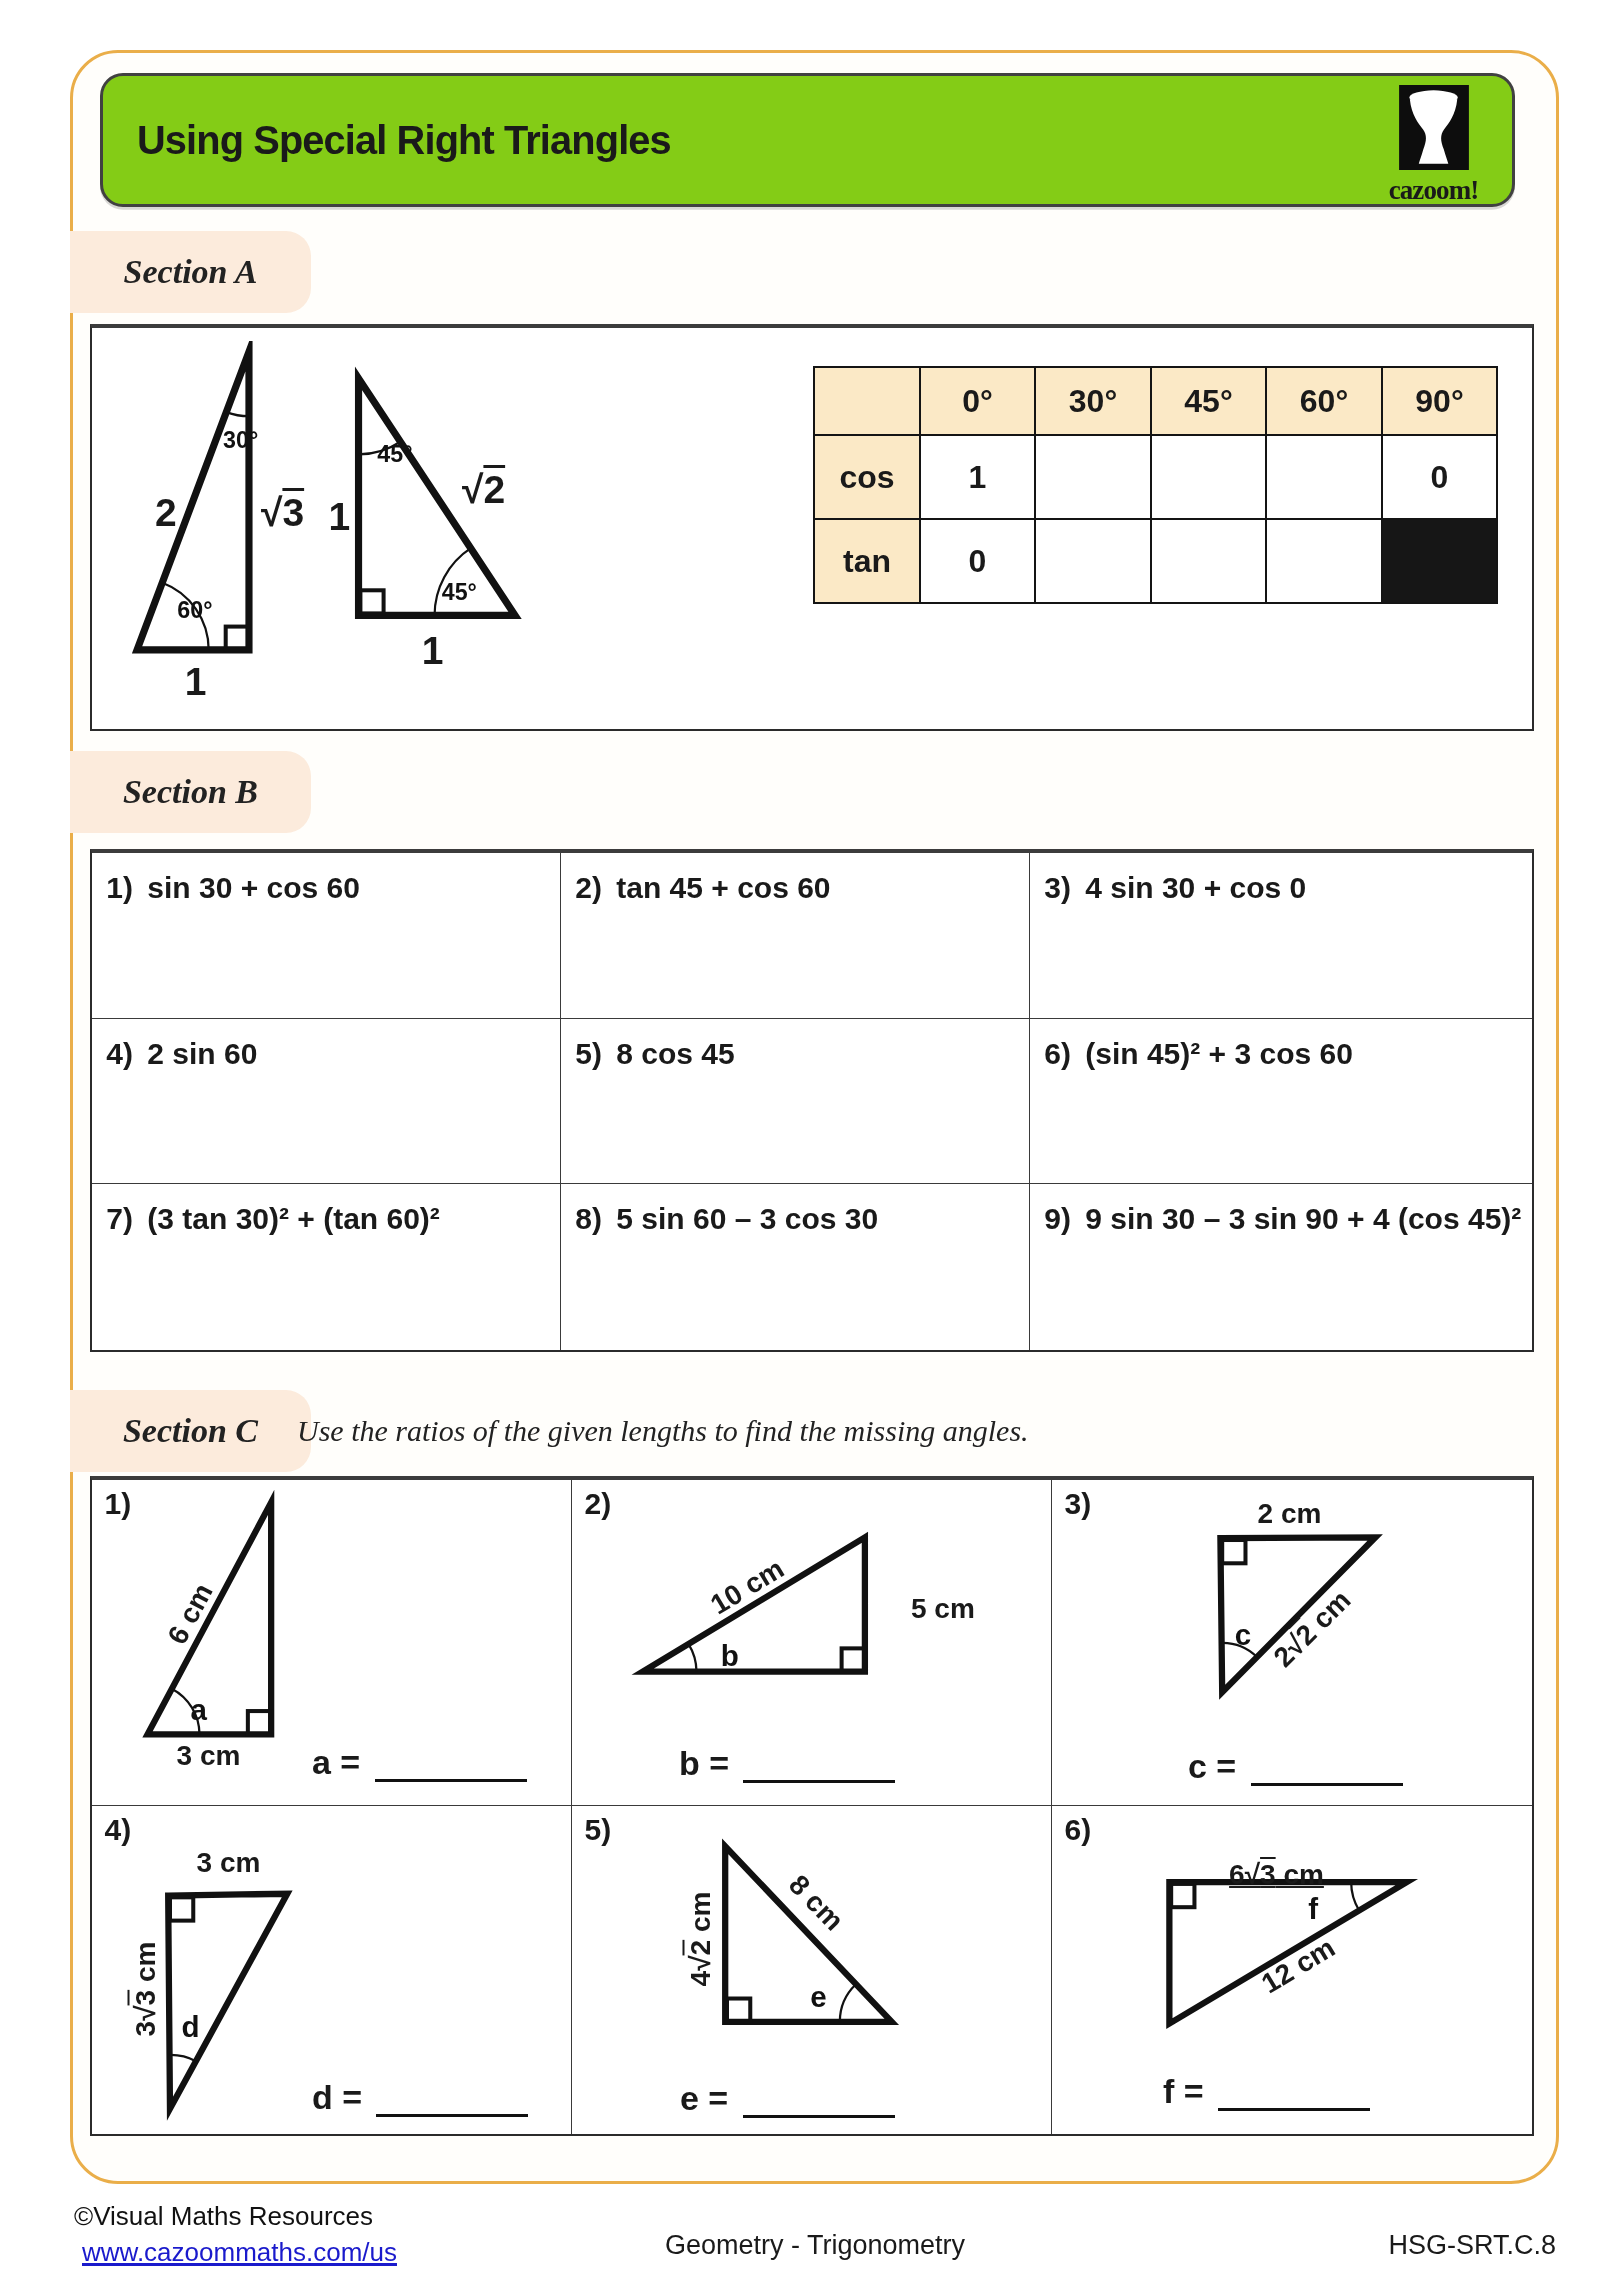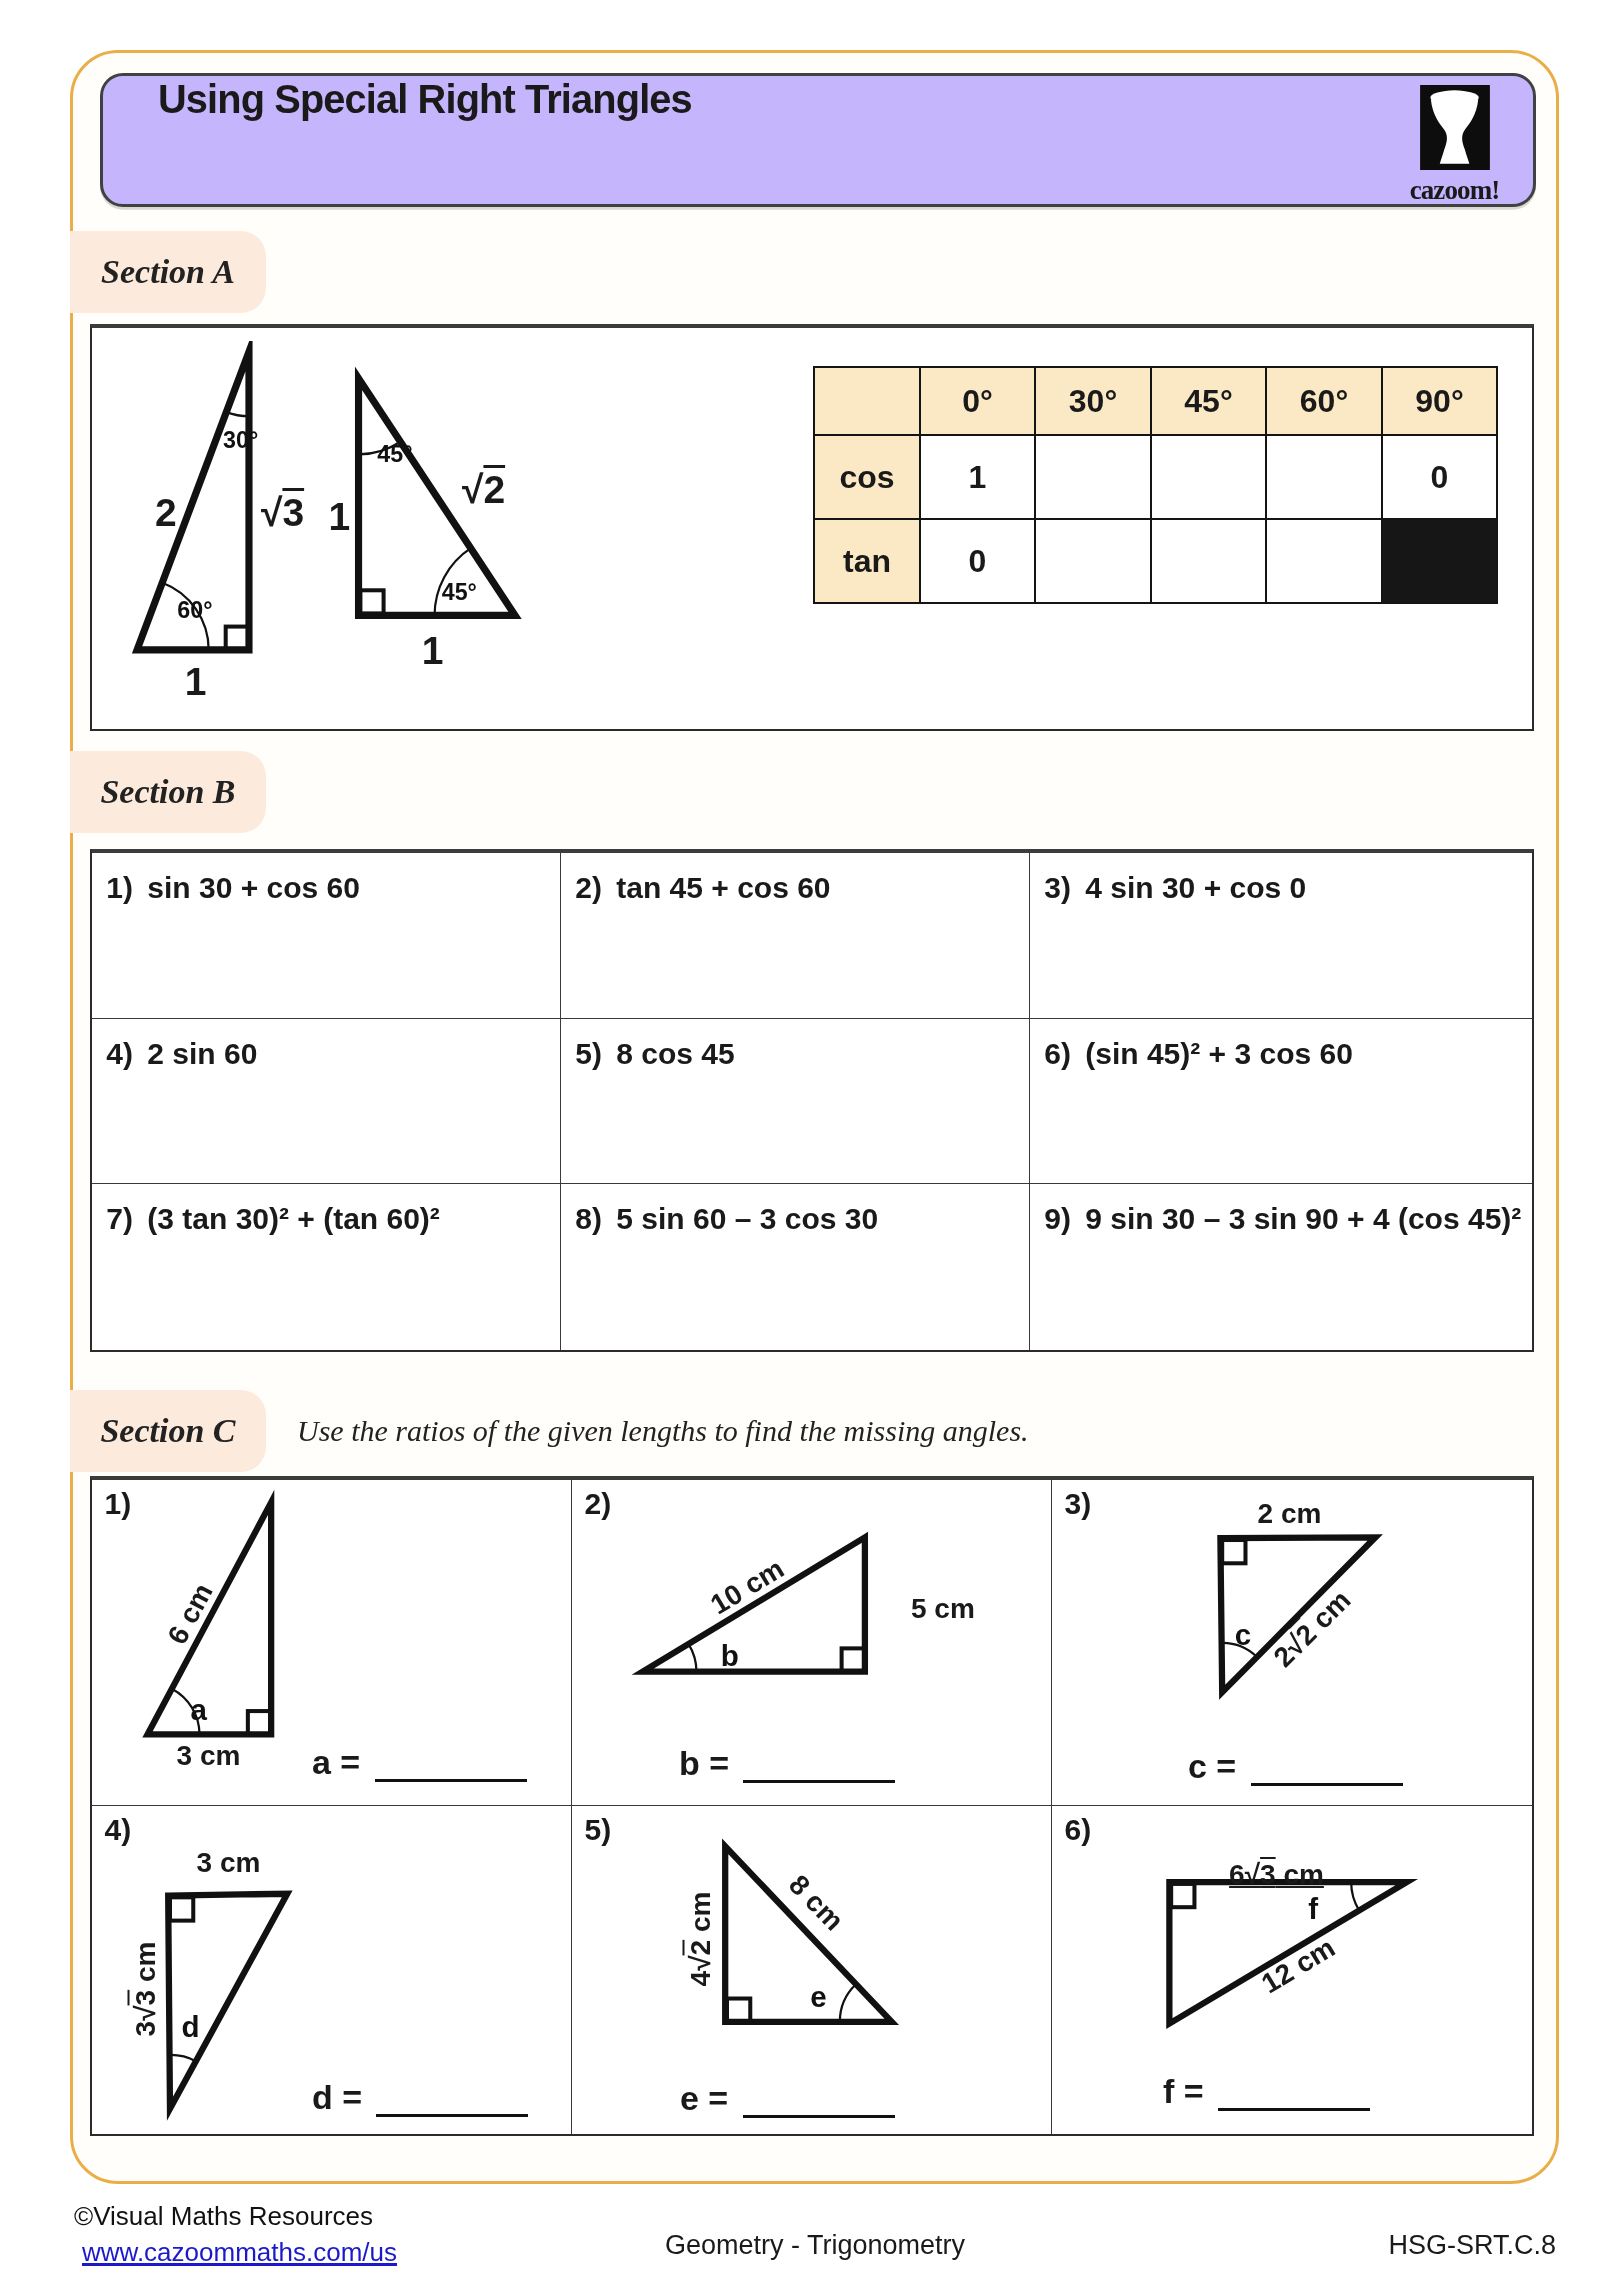--- a/index.html
+++ b/index.html
@@ -2,29 +2,29 @@
 <html style="font-size:14.3px"><head>
 <meta charset="utf-8">
 <style>
   html,body{margin:0;padding:0;background:#fff;}
   .page{position:relative;width:1622px;height:2293px;background:#ffffff;
         font-family:"Liberation Sans",sans-serif;color:#1a1a1a;overflow:hidden;}
   .gold-border{position:absolute;left:70px;top:50px;width:1483px;height:2128px;
         border:3.6px solid #EAAE49;border-radius:48px;background:#fffefb;}
   
   .header-box{position:absolute;left:100px;top:73px;width:1409px;height:128px;
-        background:#c4b5fd;border:3.6px solid #414141;border-radius:23px;
-        box-shadow:0 2.7px 0 rgba(0,0,0,.15);display:flex;align-items:flex-start;padding-left:21px;}
+        background:#84cc16;border:3.6px solid #414141;border-radius:23px;
+        box-shadow:0 2.7px 0 rgba(0,0,0,.15);display:flex;align-items:center;}
   .title{font-size:41px;font-weight:bold;letter-spacing:-0.9px;margin-left:34px;
         transform:scaleX(.97);transform-origin:left center;white-space:nowrap;}
   .logo{position:absolute;right:25px;top:9px;width:107px;text-align:center;}
   .logo-text{font-family:"Liberation Serif",serif;font-weight:bold;font-size:27px;
         letter-spacing:-0.9px;margin-top:1.8px;}
   
-  .sec-label{position:absolute;left:70px;width:196px;height:82px;background:#FCEBDC;
+  .sec-label{position:absolute;left:70px;width:241px;height:82px;background:#FCEBDC;
         border-radius:0 25px 25px 0;display:flex;align-items:center;justify-content:center;
         font-family:"Liberation Serif",serif;font-style:italic;font-weight:bold;font-size:34px;color:#222;}
   .instr{position:absolute;left:297px;height:82px;display:flex;align-items:center;
         font-family:"Liberation Serif",serif;font-style:italic;font-size:30px;color:#222;}
   
   .cbox{position:absolute;left:90px;width:1444px;background:#fff;
         border:2.7px solid #2b2b2b;border-top:4.5px solid #3c3c3c;box-sizing:border-box;}
   
   .tri-wrap{position:absolute;}
   .tl8{fill:none;stroke:#111;stroke-width:8;stroke-linejoin:miter;stroke-miterlimit:14;}

